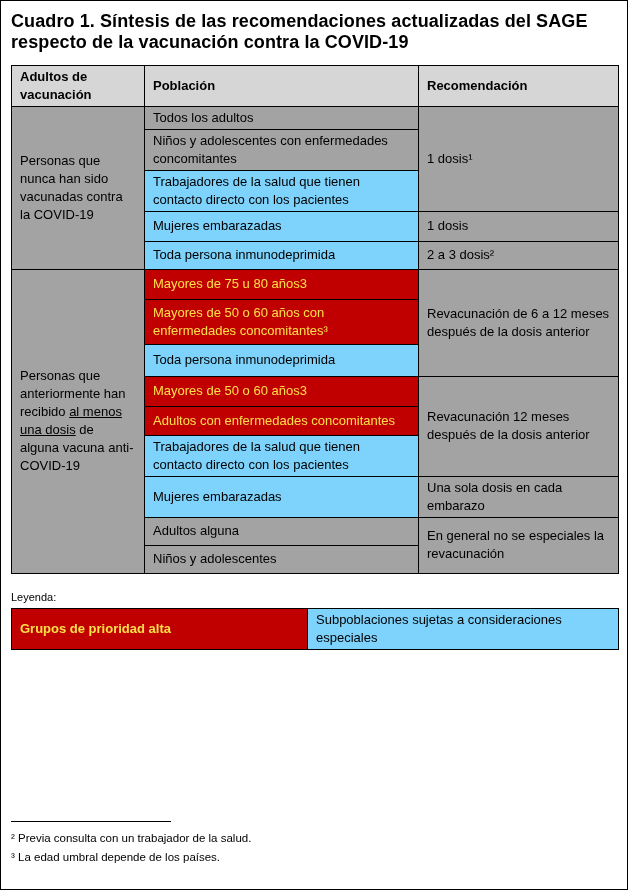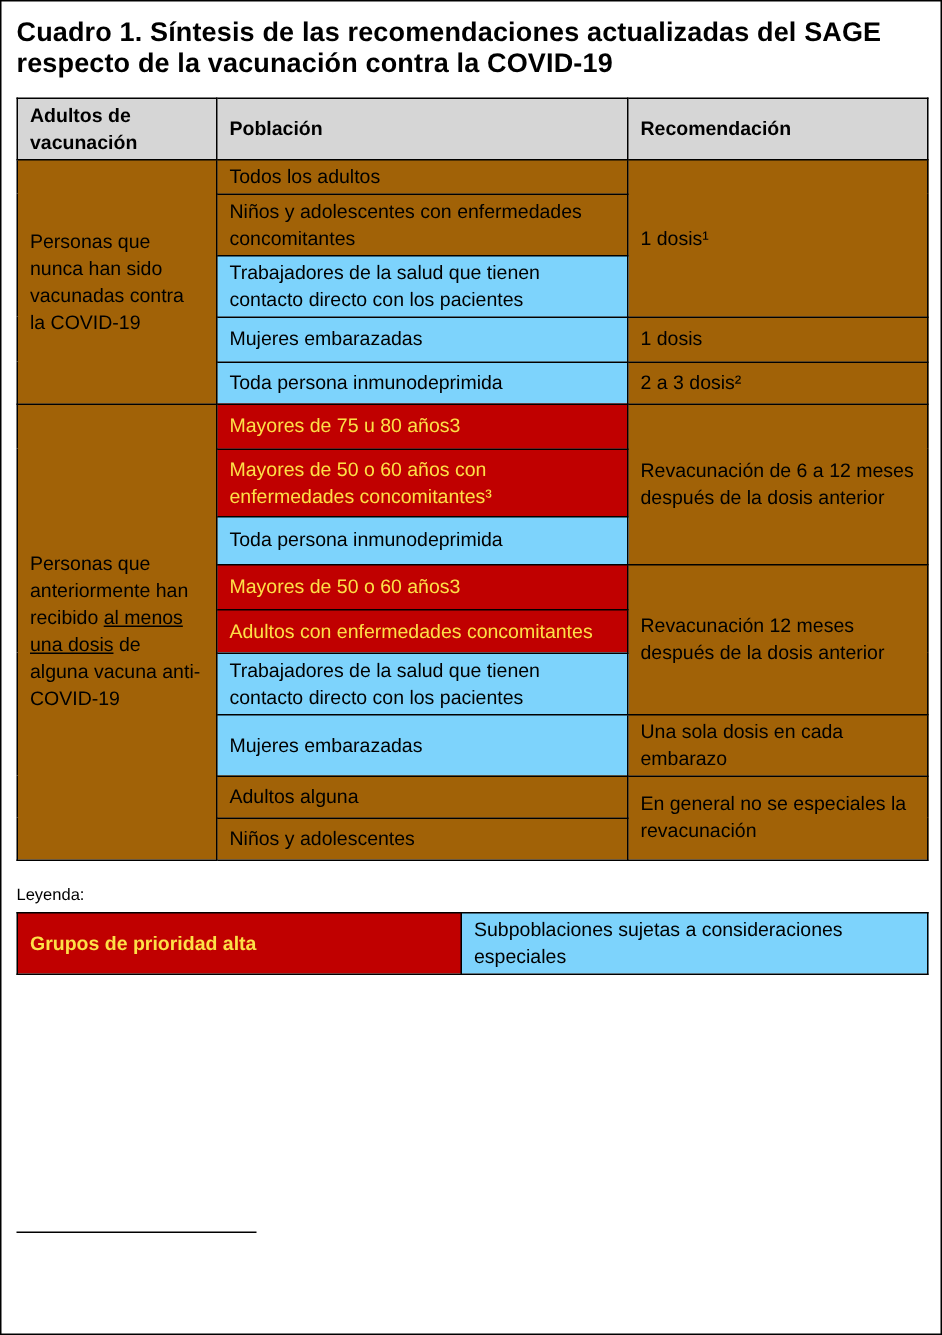--- a/index.html
+++ b/index.html
@@ -36,21 +36,21 @@
   }
   table.main th {
     background: #d6d6d6;
     font-weight: bold;
     height: 37px;
   }
   col.c-estado { width: 133px; }
   col.c-pob    { width: 274px; }
   col.c-rec    { width: 200px; }
 
-  .bg-white { background: #a16207; }
+  .bg-white { background: #a3a3a3; }
   .bg-cream { background: #7dd3fc; }
   .bg-red   { background: #c00000; color: #fde047; font-weight: bold; }
   .u { text-decoration: underline; }
 
   tr.h23 { height: 23px; } tr.h28 { height: 28px; } tr.h29 { height: 29px; }
   tr.h30 { height: 30px; } tr.h32 { height: 32px; } tr.h35 { height: 35px; }
   tr.h40 { height: 40px; } tr.h41 { height: 41px; } tr.h45 { height: 45px; }
 
   .legend-label {
     margin-top: 17px;
@@ -171,13 +171,15 @@
   <tbody>
       <tr>
     <td class="bg-red">Grupos de prioridad alta</td>
     <td class="bg-cream">Subpoblaciones sujetas a consideraciones especiales</td>
   </tr>
 </tbody>
   </table>
 
 <div class="footnotes">
   <div class="fn-rule"></div>
+  <p>² Previa consulta con un trabajador de la salud.</p>
+  <p>³ La edad umbral depende de los países.</p>
 </div>
 
 </body></html>

